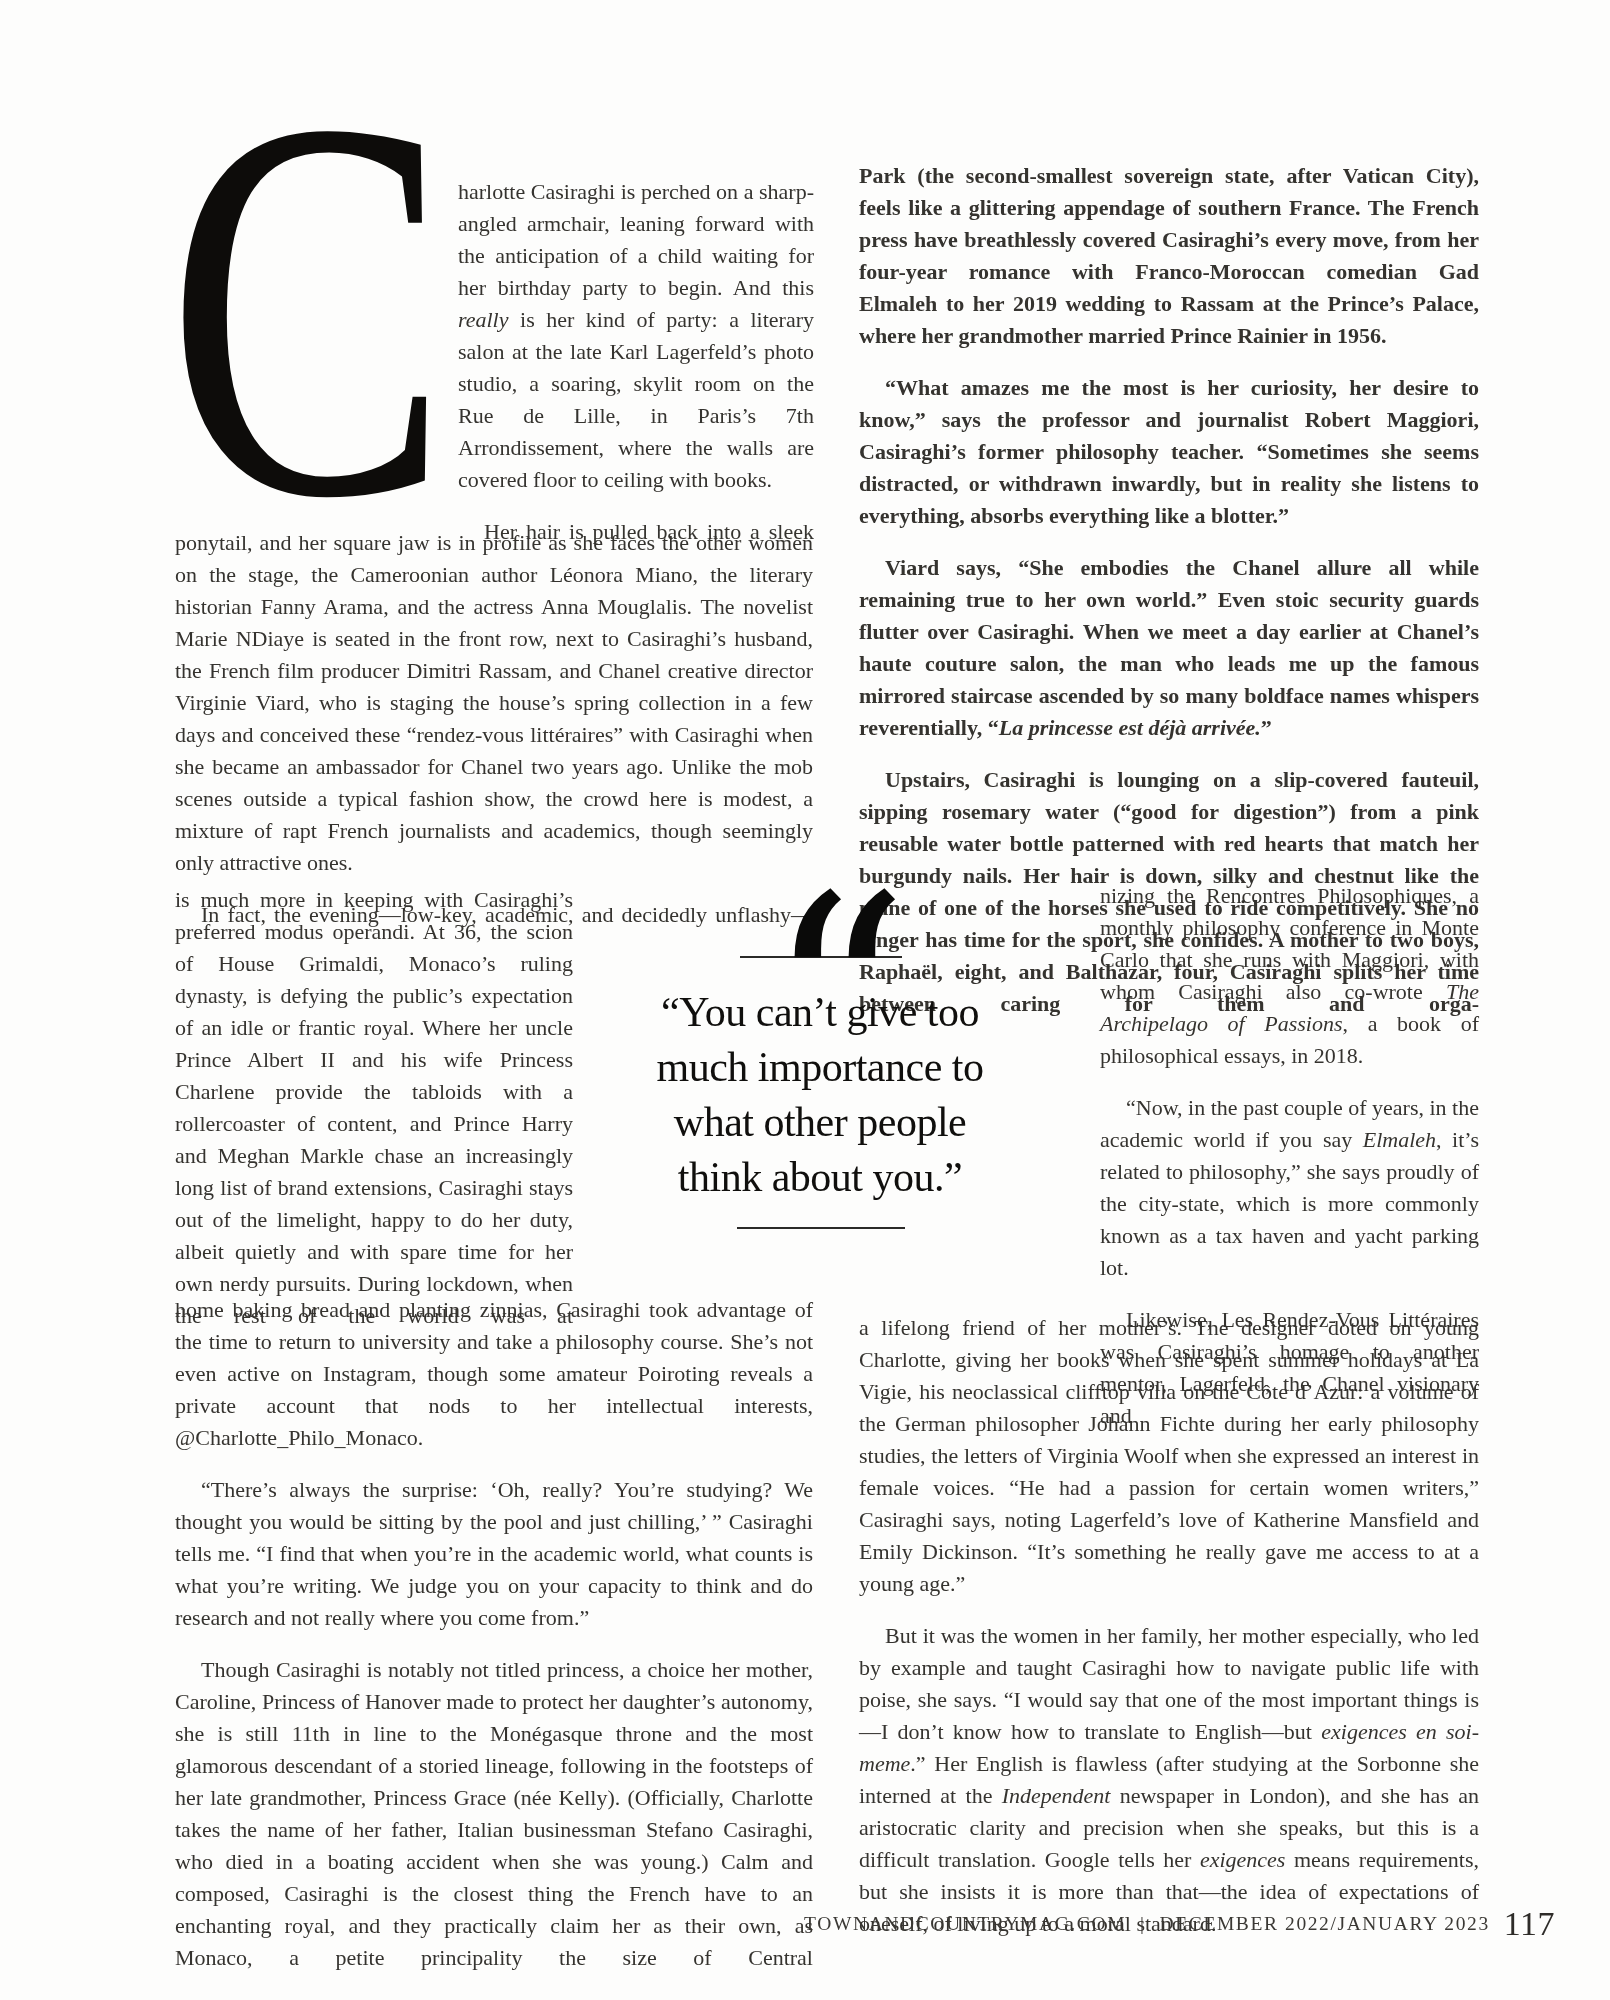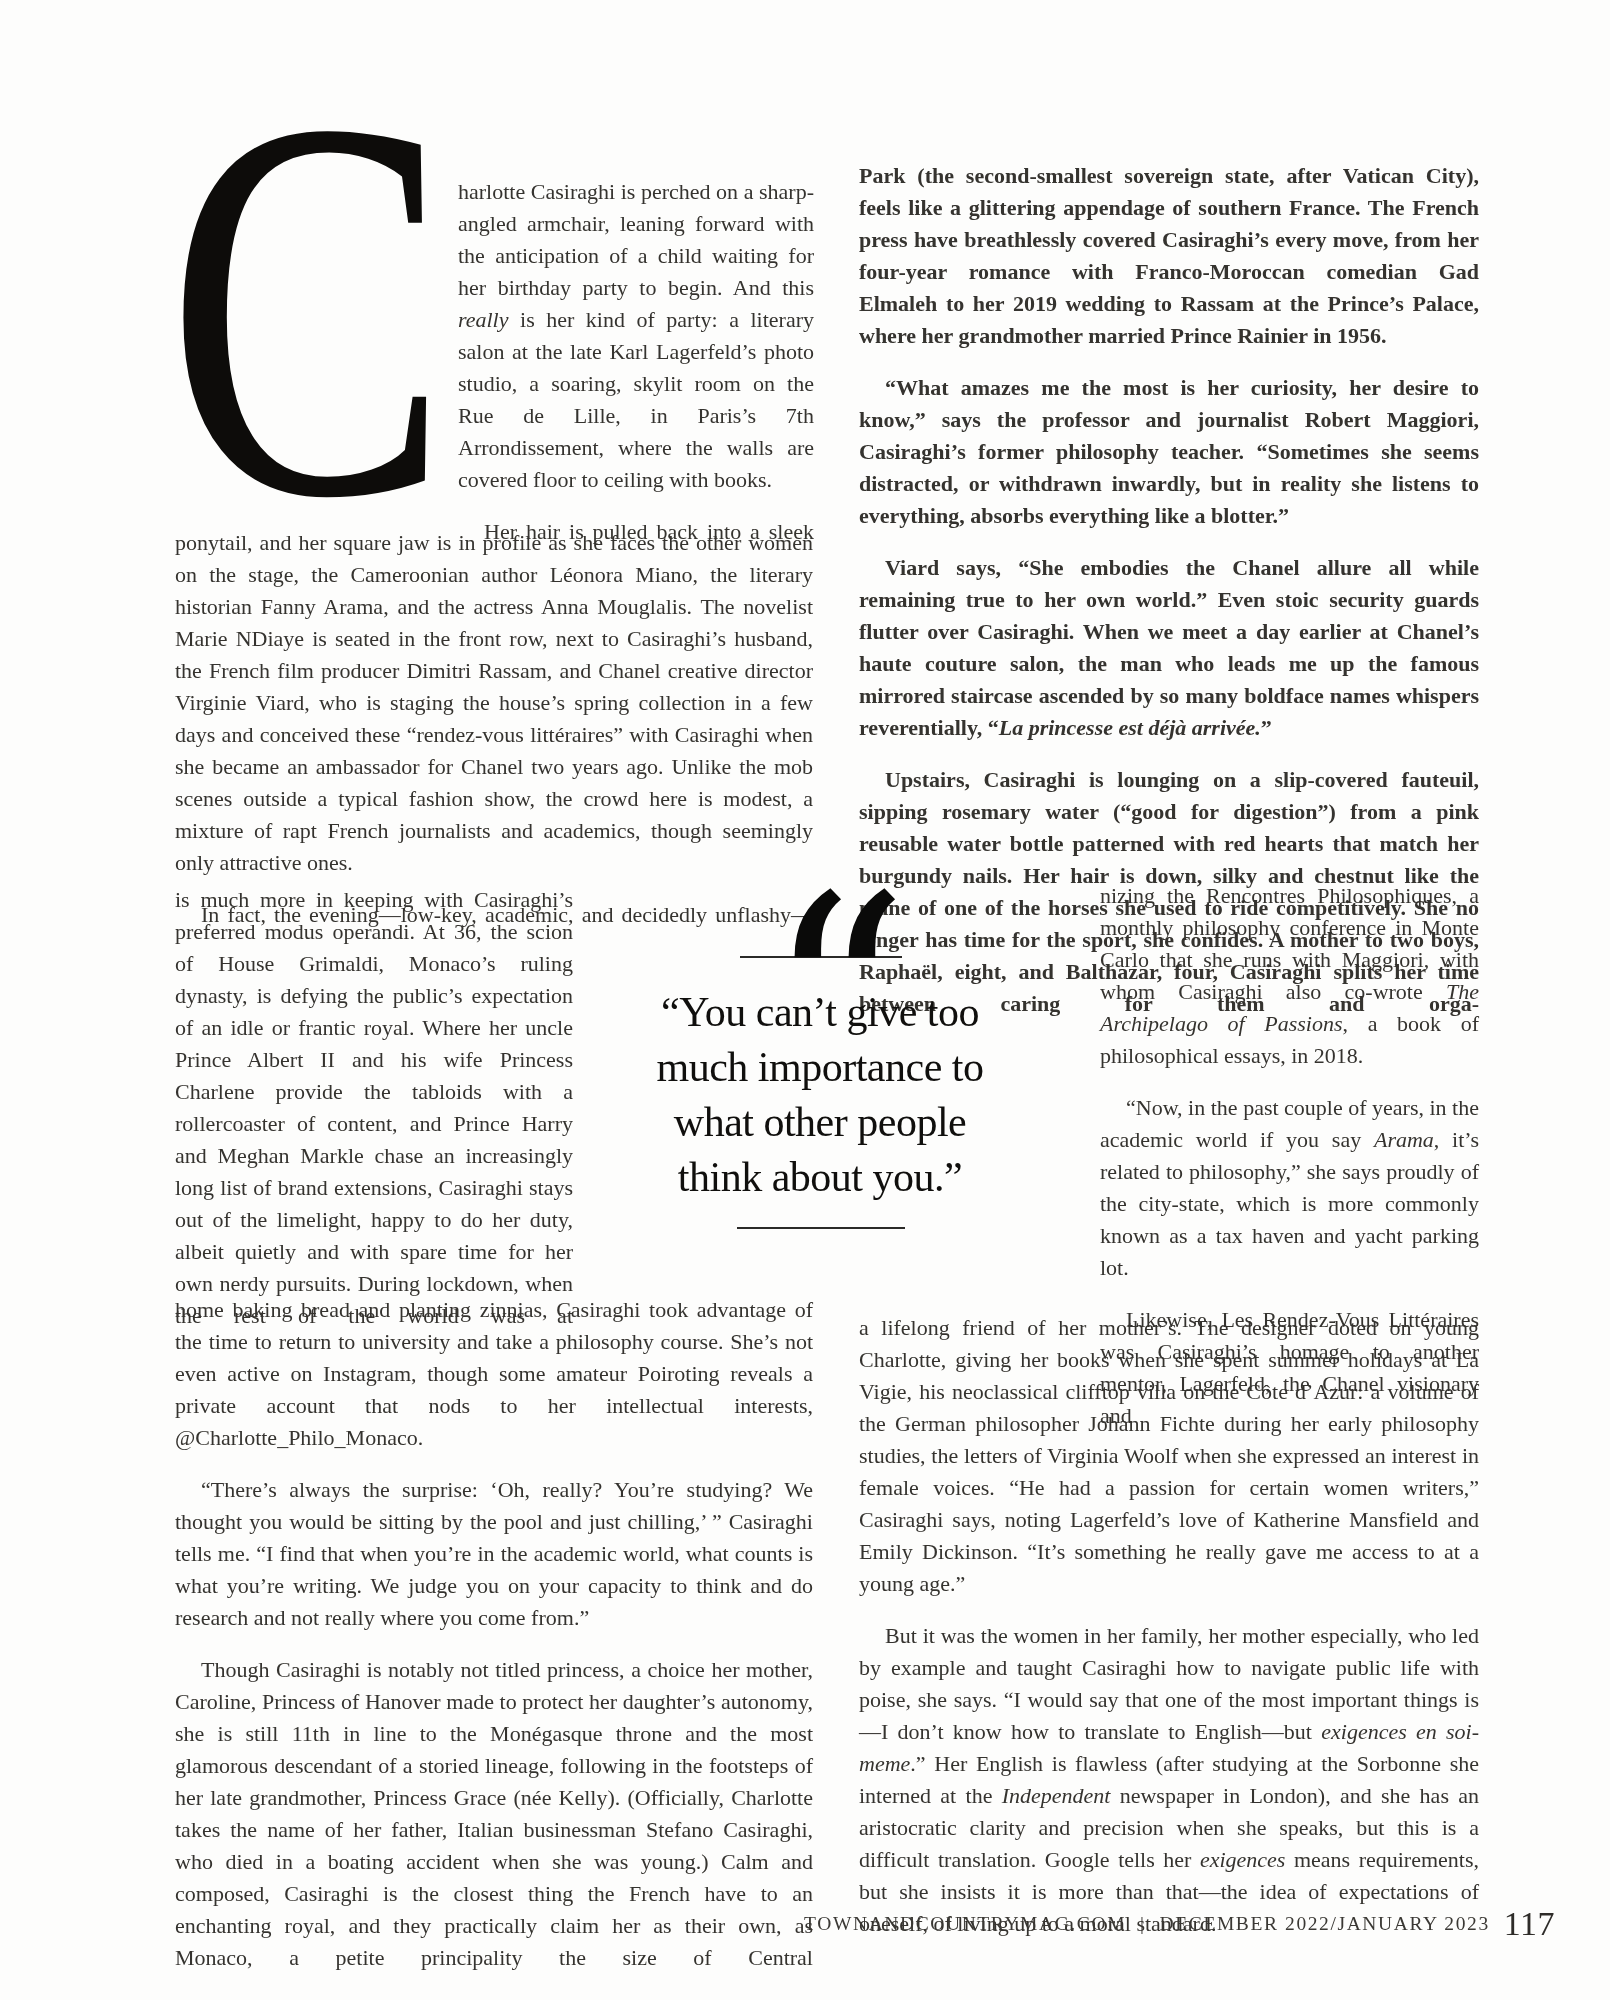--- a/index.html
+++ b/index.html
@@ -97,21 +97,21 @@
       <p class="indent cont">Though Casiraghi is notably not titled princess, a choice her mother, Caroline, Princess of Hanover made to protect her daughter’s autonomy, she is still 11th in line to the Monégasque throne and the most glamorous descendant of a storied lineage, following in the footsteps of her late grandmother, Princess Grace (née Kelly). (Officially, Charlotte takes the name of her father, Italian businessman Stefano Casiraghi, who died in a boating accident when she was young.) Calm and composed, Casiraghi is the closest thing the French have to an enchanting royal, and they practically claim her as their own, as Monaco, a petite principality the size of Central</p>
     </div>
   <div class="region r-right-wide1">
       <p class="">Park (the second-smallest sovereign state, after Vatican City), feels like a glittering appendage of southern France. The French press have breathlessly covered Casiraghi’s every move, from her four-year romance with Franco-Moroccan comedian Gad Elmaleh to her 2019 wedding to Rassam at the Prince’s Palace, where her grandmother married Prince Rainier in 1956.</p>
       <p class="indent ">“What amazes me the most is her curiosity, her desire to know,” says the professor and journalist Robert Maggiori, Casiraghi’s former philosophy teacher. “Sometimes she seems distracted, or withdrawn inwardly, but in reality she listens to everything, absorbs everything like a blotter.”</p>
       <p class="indent ">Viard says, “She embodies the Chanel allure all while remaining true to her own world.” Even stoic security guards flutter over Casiraghi. When we meet a day earlier at Chanel’s haute couture salon, the man who leads me up the famous mirrored staircase ascended by so many boldface names whispers reverentially, “<em>La princesse est déjà arrivée.</em>”</p>
       <p class="indent cont">Upstairs, Casiraghi is lounging on a slip-covered fauteuil, sipping rosemary water (“good for digestion”) from a pink reusable water bottle patterned with red hearts that match her burgundy nails. Her hair is down, silky and chestnut like the mane of one of the horses she used to ride competitively. She no longer has time for the sport, she confides. A mother to two boys, Raphaël, eight, and Balthazar, four, Casiraghi splits her time between caring for them and orga-</p>
     </div>
   <div class="region r-right-narrow">
       <p class="">nizing the Rencontres Philosophiques, a monthly philosophy conference in Monte Carlo that she runs with Maggiori, with whom Casiraghi also co-wrote <em>The Archipelago of Passions</em>, a book of philosophical essays, in 2018.</p>
-      <p class="indent ">“Now, in the past couple of years, in the academic world if you say <em>Arama</em>, it’s related to philosophy,” she says proudly of the city-state, which is more commonly known as a tax haven and yacht parking lot.</p>
+      <p class="indent ">“Now, in the past couple of years, in the academic world if you say <em>Elmaleh</em>, it’s related to philosophy,” she says proudly of the city-state, which is more commonly known as a tax haven and yacht parking lot.</p>
       <p class="indent cont">Likewise, Les Rendez-Vous Littéraires was Casiraghi’s homage to another mentor, Lagerfeld, the Chanel visionary and</p>
     </div>
   <div class="region r-right-wide2">
       <p class="">a lifelong friend of her mother’s. The designer doted on young Charlotte, giving her books when she spent summer holidays at La Vigie, his neoclassical clifftop villa on the Côte d’Azur: a volume of the German philosopher Johann Fichte during her early philosophy studies, the letters of Virginia Woolf when she expressed an interest in female voices. “He had a passion for certain women writers,” Casiraghi says, noting Lagerfeld’s love of Katherine Mansfield and Emily Dickinson. “It’s something he really gave me access to at a young age.”</p>
       <p class="indent ">But it was the women in her family, her mother especially, who led by example and taught Casiraghi how to navigate public life with poise, she says. “I would say that one of the most important things is—I don’t know how to translate to English—but <em>exigences en soi-meme</em>.” Her English is flawless (after studying at the Sorbonne she interned at the <em>Independent</em> newspaper in London), and she has an aristocratic clarity and precision when she speaks, but this is a difficult translation. Google tells her <em>exigences</em> means requirements, but she insists it is more than that—the idea of expectations of oneself, of living up to a moral standard.</p>
     </div>
 
   <div class="pq-rule-top"></div>
   <div class="pq-mark">“</div>
   <div class="pq-text">“You can’t give too

